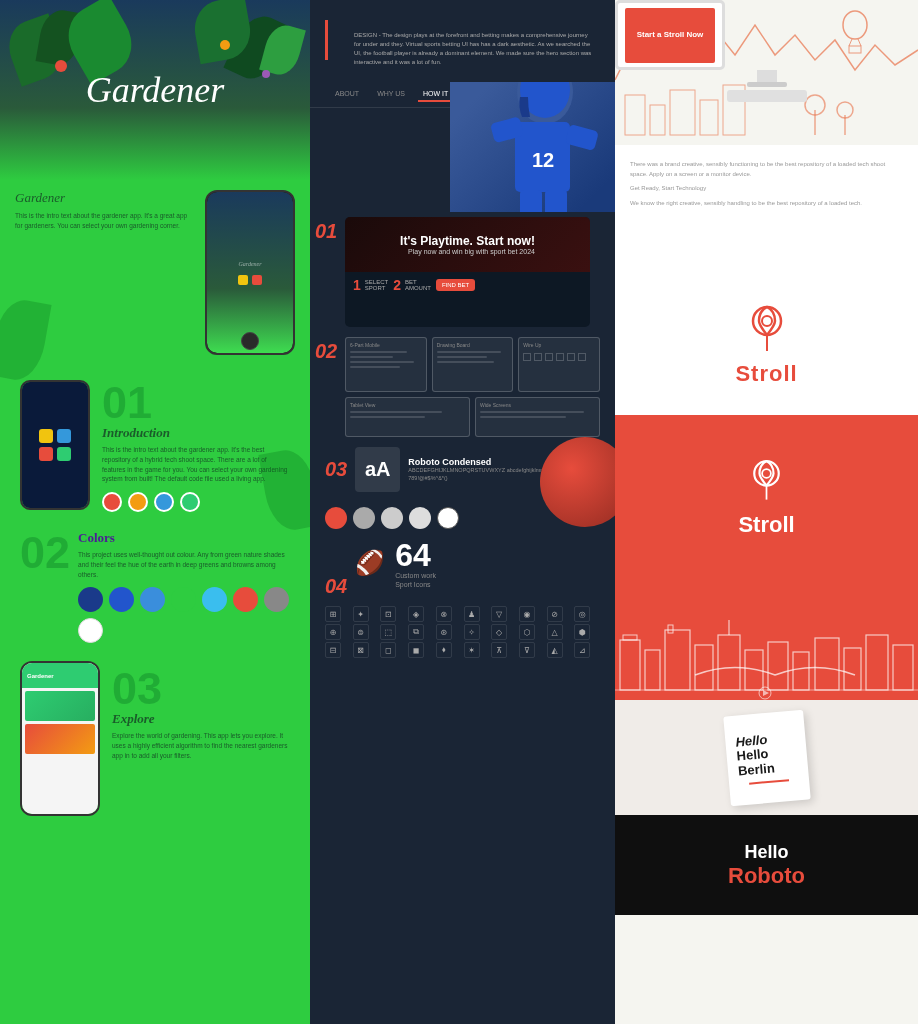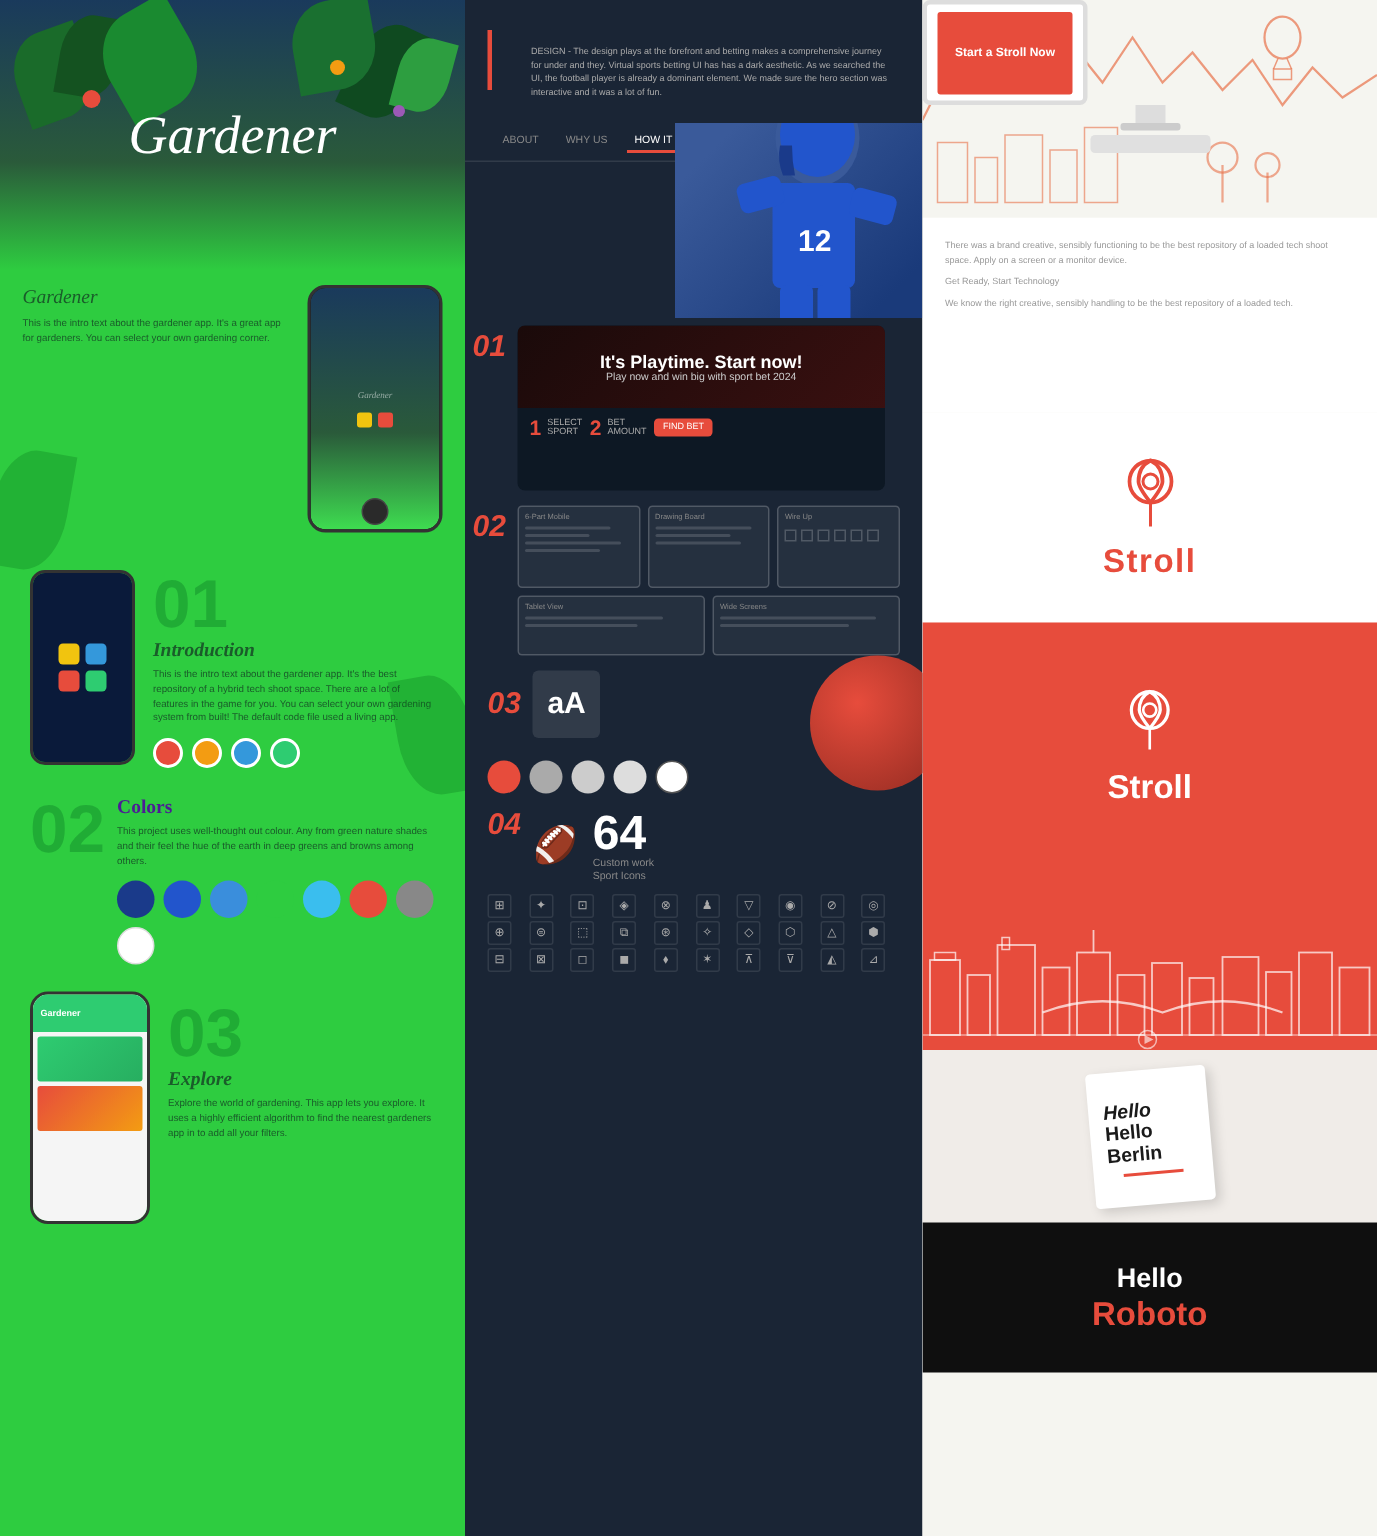--- a/index.html
+++ b/index.html
@@ -718,21 +718,21 @@
       <span class="nav-tab">WHY US</span>
       <span class="nav-tab active">HOW IT WORKS</span>
       <span class="nav-tab">ABOUT</span>
     </div>
   </div>
 
   <div style="padding:5px 15px; position:relative;">
     <div style="color:#e74c3c; font-size:20px; font-weight:bold; font-style:italic; position:absolute; left:5px; top:8px;">01</div>
     <div class="bet-interface" style="margin-left:20px;">
       <div class="bet-video-bg">
-        <div style="text-align:center;">
+        <div style="text-align:right;">
           <div class="bet-video-text">It's Playtime. Start now!</div>
           <div class="bet-video-sub">Play now and win big with sport bet 2024</div>
         </div>
       </div>
       <div class="bet-steps">
         <div class="bet-step">
           <span class="step-num">1</span>
           <span class="step-text">SELECT<br>SPORT</span>
         </div>
         <div class="bet-step">
@@ -797,35 +797,39 @@
       </div>
     </div>
   </div>
 
   <div style="padding:5px 15px; position:relative; display:flex; gap:8px; align-items:center;">
     <div style="color:#e74c3c; font-size:20px; font-weight:bold; font-style:italic; flex-shrink:0;">03</div>
     <div style="flex:1; display:flex; gap:8px; align-items:center;">
       <div style="background:rgba(255,255,255,0.1); width:45px; height:45px; display:flex; align-items:center; justify-content:center; border-radius:4px; flex-shrink:0;">
         <span style="color:white; font-size:20px; font-weight:bold;">aA</span>
       </div>
+      <div style="flex:1;">
+        <div style="color:white; font-size:9px; font-weight:bold;">Roboto Condensed</div>
+        <div style="color:#888; font-size:5.5px; word-break:break-all; line-height:1.4;">ABCDEFGHIJKLMNOPQRSTUVWXYZ abcdefghijklmnopqrstuvwxyz 0123456789!@#$%^&amp;*()</div>
+      </div>
     </div>
 
     <div style="position:absolute; right:-15px; bottom:-30px; width:90px; height:90px; background:radial-gradient(circle at 35% 35%, #e74c3c, #922b21); border-radius:50%; z-index:5;"></div>
   </div>
 
   <div style="padding:5px 15px; display:flex; gap:6px; align-items:center; margin-top:5px;">
     <div style="width:22px;height:22px;border-radius:50%;background:#e74c3c;"></div>
     <div style="width:22px;height:22px;border-radius:50%;background:#aaaaaa;"></div>
     <div style="width:22px;height:22px;border-radius:50%;background:#cccccc;"></div>
     <div style="width:22px;height:22px;border-radius:50%;background:#dddddd;"></div>
     <div style="width:22px;height:22px;border-radius:50%;background:#ffffff;border:1px solid #555;"></div>
   </div>
 
   <div style="padding:5px 15px; position:relative; display:flex; gap:8px; align-items:flex-start;">
-    <div style="color:#e74c3c; font-size:20px; font-weight:bold; font-style:italic; flex-shrink:0;">04</div>
+    <div style="color:#e74c3c; font-size:20px; font-weight:bold; font-style:italic; flex-shrink:0;margin-top:36px;">04</div>
     <div style="display:flex; gap:10px; align-items:center; flex:1;">
       <div style="font-size:24px;">🏈</div>
       <div>
         <div style="color:white; font-size:32px; font-weight:bold; line-height:1;">64</div>
         <div style="color:#888; font-size:7px; line-height:1.4;">Custom work</div>
         <div style="color:#888; font-size:7px;">Sport Icons</div>
       </div>
     </div>
   </div>
 

